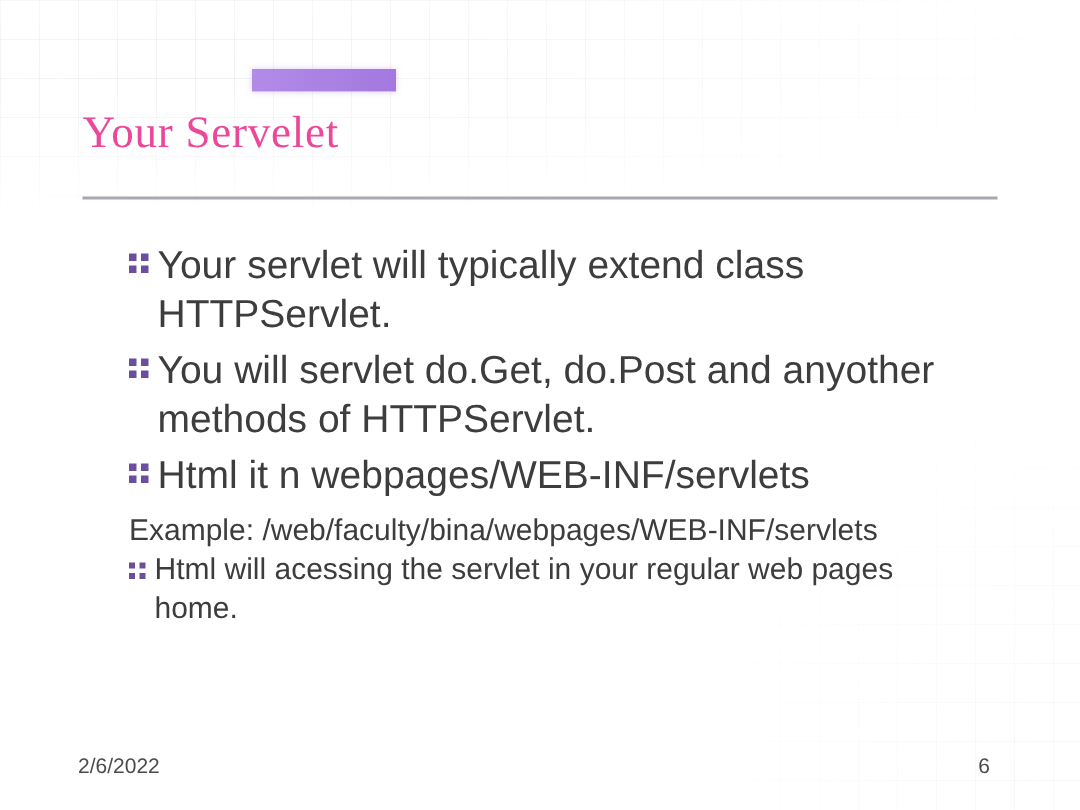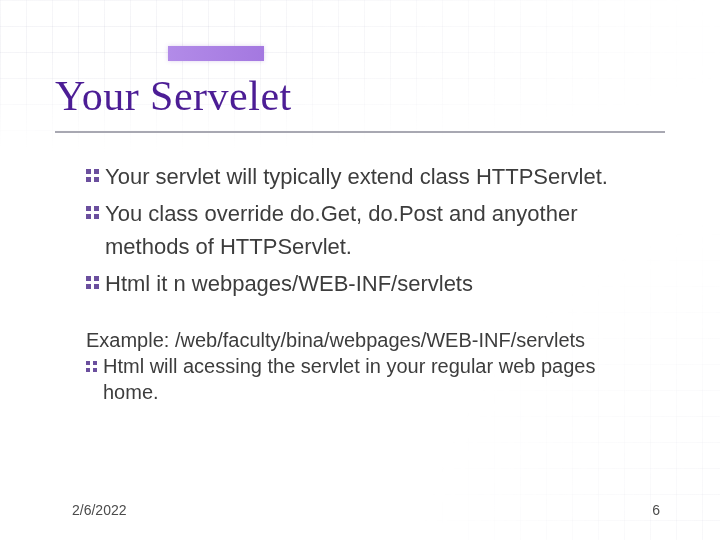--- a/index.html
+++ b/index.html
@@ -36,22 +36,22 @@
     top: 46px;
     width: 96px;
     height: 15px;
     background: linear-gradient(90deg, #b28be8, #a478e0);
     box-shadow: 0 0 4px rgba(120,80,190,0.25);
   }
   .title {
     position: absolute;
     left: 55px;
     top: 72px;
-    font-size: 42px;
-    color: #4c1d95;
+    font-size: 30px;
+    color: #ec4899;
     font-family: "Times New Roman", Times, serif;
     font-weight: 400;
     letter-spacing: 0.5px;
   }
   .title-underline {
     position: absolute;
     left: 55px;
     right: 55px;
     top: 131px;
     height: 2px;
@@ -76,27 +76,27 @@
     background:
       linear-gradient(#6b4f9e,#6b4f9e),
       linear-gradient(#6b4f9e,#6b4f9e),
       linear-gradient(#6b4f9e,#6b4f9e),
       linear-gradient(#6b4f9e,#6b4f9e);
     background-size: 5px 5px;
     background-repeat: no-repeat;
     background-position: 0 0, 8px 0, 0 8px, 8px 8px;
   }
   .bullet-l1 .txt {
-    font-size: 22px;
+    font-size: 26px;
     line-height: 33px;
     color: #3d3d3d;
     font-family: Tahoma, Verdana, Arial, sans-serif;
   }
   .sub {
-    margin-top: 27px;
+    margin-top: 8px;
   }
   .sub .line {
     font-size: 20px;
     line-height: 26px;
     color: #3d3d3d;
   }
   .sub .withmarker {
     display: flex;
     align-items: flex-start;
   }
@@ -109,21 +109,21 @@
       linear-gradient(#6b4f9e,#6b4f9e),
       linear-gradient(#6b4f9e,#6b4f9e),
       linear-gradient(#6b4f9e,#6b4f9e),
       linear-gradient(#6b4f9e,#6b4f9e);
     background-size: 4px 4px;
     background-repeat: no-repeat;
     background-position: 0 0, 7px 0, 0 7px, 7px 7px;
   }
   .footer {
     position: absolute;
-    left: 72px;
+    left: 52px;
     right: 60px;
     bottom: 22px;
     display: flex;
     justify-content: space-between;
     align-items: center;
     font-size: 14px;
     color: #4b4b4b;
   }
 </style>
 </head>
@@ -138,21 +138,21 @@
 
   <div class="body">
 
     <div class="bullet-l1">
       <div class="marker"></div>
       <div class="txt">Your servlet will typically extend class HTTPServlet.</div>
     </div>
 
     <div class="bullet-l1">
       <div class="marker"></div>
-      <div class="txt">You class override do.Get, do.Post and anyother methods of HTTPServlet.</div>
+      <div class="txt">You will servlet do.Get, do.Post and anyother methods of HTTPServlet.</div>
     </div>
 
     <div class="bullet-l1">
       <div class="marker"></div>
       <div class="txt">Html it n webpages/WEB-INF/servlets</div>
     </div>
 
     <div class="sub">
       <div class="line">Example: /web/faculty/bina/webpages/WEB-INF/servlets</div>
       <div class="line withmarker">

